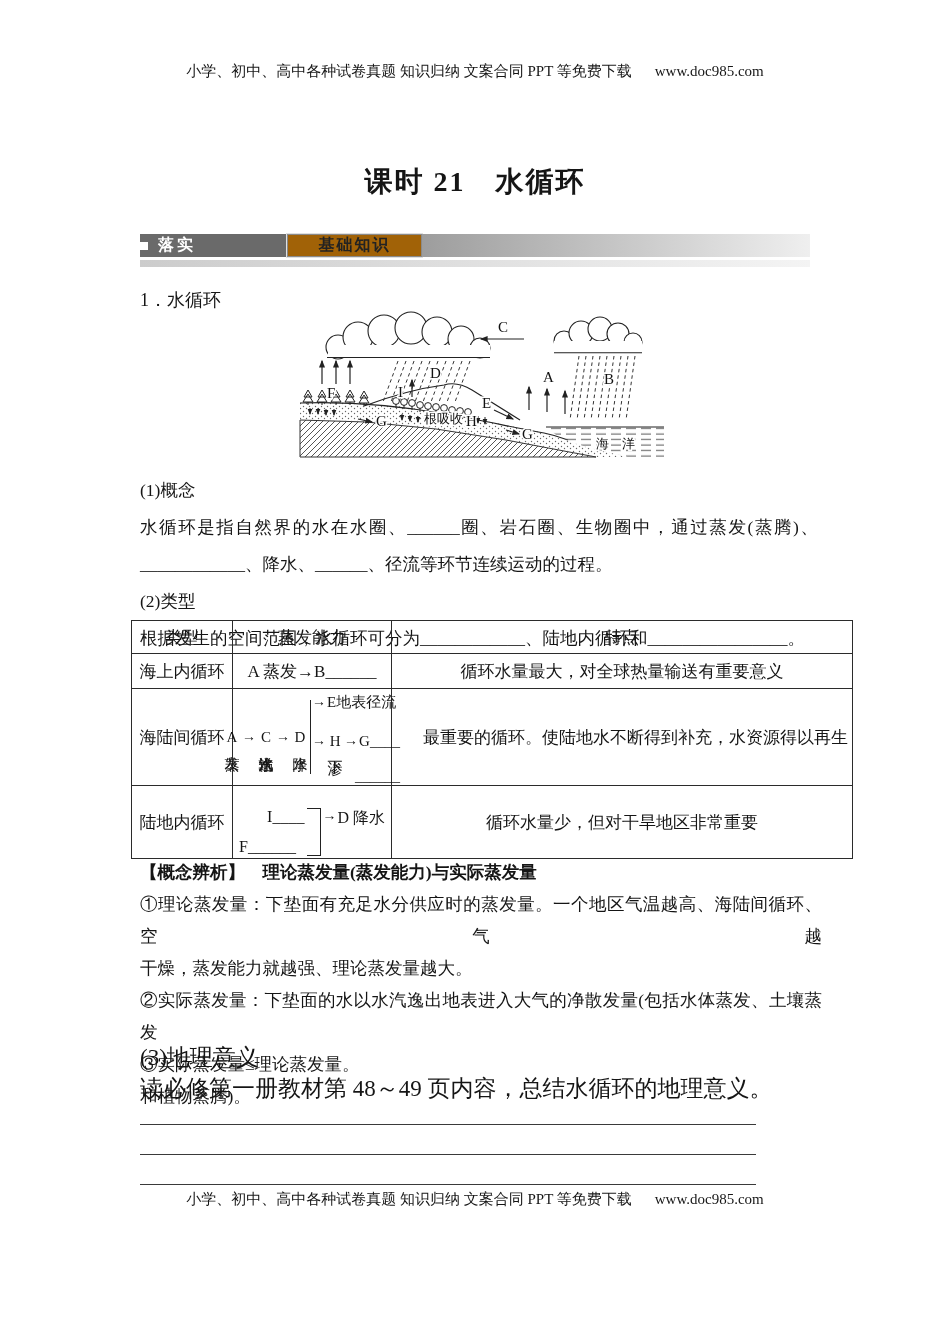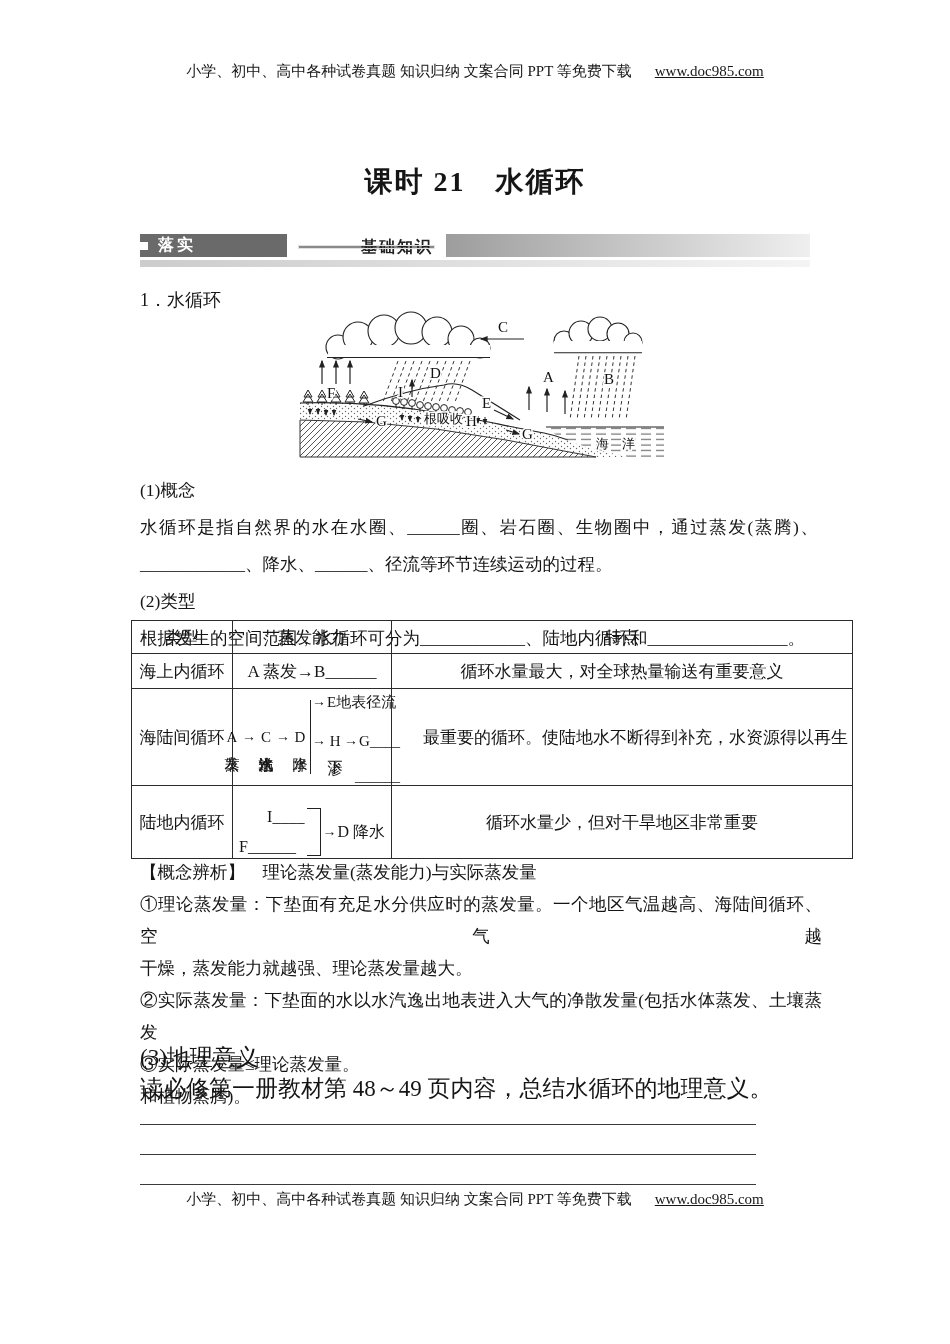--- a/index.html
+++ b/index.html
@@ -1,45 +1,45 @@
 <!DOCTYPE html>
 <html><head>
 <meta charset="utf-8">
 <style>
   html,body{margin:0;padding:0;background:#fff;}
   .page{position:relative;width:950px;height:1344px;background:#fff;overflow:hidden;
         font-family:"Liberation Serif","DejaVu Serif",serif;color:#151515;}
   
   .docline{position:absolute;left:0;right:0;text-align:center;font-size:15px;color:#161616;white-space:nowrap;}
-  .docline .url{margin-left:23px;text-decoration:underline;}
+  .docline .url{margin-left:23px;}
   
   .title{position:absolute;top:163px;left:0;right:0;text-align:center;font-size:28px;font-weight:bold;letter-spacing:2px;}
   
   .banner{position:absolute;top:234px;left:140px;width:670px;height:23px;display:flex;align-items:stretch;}
   .banner-dark{background:#6a6a6a;color:#fff;font-weight:bold;font-size:16px;width:147px;
                display:flex;align-items:center;justify-content:flex-start;gap:10px;letter-spacing:3px;}
   .banner-dark .sq{width:8px;height:8px;background:#fff;display:inline-block;}
-  .banner-tab{background:#fdba74;border:1.5px solid #8a8a8a;outline:1px solid #e0e0e0;margin:12px;width:133px;
-              display:flex;align-items:center;justify-content:flex-end;font-size:16px;font-weight:bold;color:#222;letter-spacing:2px;}
+  .banner-tab{background:#a16207;border:1.5px solid #8a8a8a;outline:1px solid #e0e0e0;margin:0;width:133px;
+              display:flex;align-items:center;justify-content:center;font-size:16px;font-weight:bold;color:#222;letter-spacing:2px;}
   .banner-grad{flex:1;background:linear-gradient(to right,#9d9d9d,#efefef);}
   .banner-strip{position:absolute;top:260px;left:140px;width:670px;height:7px;
                 background:linear-gradient(to right,#cccccc,#f4f4f4);}
   
   .s1head{position:absolute;top:288px;left:140px;font-size:18px;}
   
   .diagram{position:absolute;top:310px;left:296px;width:372px;height:152px;}
   .lbl{font-family:"Liberation Serif","DejaVu Serif",serif;font-size:15px;fill:#111;
        paint-order:stroke fill;stroke:#fff;stroke-width:3px;}
   .lbl-cn{font-size:13px;}
   
   .tblock{position:absolute;left:140px;width:678px;font-size:17.5px;line-height:37px;}
   .tblock .just{text-align:justify;text-align-last:justify;}
   .ablock{position:absolute;top:856px;left:140px;width:682px;font-size:17.5px;line-height:32px;}
   .ablock .just{text-align:justify;text-align-last:justify;}
-  .ablock .bold{font-weight:normal;}
+  .ablock .bold{font-weight:bold;}
   .mblock{position:absolute;top:1042px;left:140px;width:682px;font-size:23px;line-height:31px;}
   
   .ansline{position:absolute;left:140px;width:616px;border-top:1.3px solid #3a3a3a;height:0;}
   
   table.maintbl{position:absolute;top:620px;left:131px;width:694px;border-collapse:collapse;
                 font-size:17px;table-layout:fixed;}
   table.maintbl td,table.maintbl th{border:1.4px solid #2b2b2b;font-weight:normal;padding:2px 4px;}
   .c1{width:92px;text-align:center;}
   .c2{width:150px;text-align:center;}
   .c3{width:452px;text-align:center;}
@@ -50,21 +50,21 @@
   tr.r3 td{height:60px;}
   
   .flow2{display:flex;align-items:center;justify-content:center;gap:1px;font-size:15px;line-height:16px;}
   .v{writing-mode:vertical-lr;text-orientation:upright;letter-spacing:0;}
   .fa{font-size:14px;padding:0 1px;}
   .br{display:flex;align-items:stretch;margin-left:1px;}
   .brbar{width:1.2px;background:#222;margin:6px 0;}
   .brrows{display:flex;flex-direction:column;justify-content:space-between;min-height:86px;}
   .brtop,.brbot{display:flex;align-items:center;}
   .brblank{margin-left:44px;line-height:8px;}
-  .flow3{display:flex;align-items:center;justify-content:center;font-size:16px;margin-top:20px;}
+  .flow3{display:flex;justify-content:center;font-size:16px;margin-top:20px;}
   .f3stack{display:flex;flex-direction:column;gap:12px;align-items:flex-start;}
   .f3i{margin-left:28px;}
   .f3brk{width:13px;height:46px;border:1.3px solid #222;border-left:none;margin-left:3px;}
 </style>
 </head>
 <body>
 
 <div class="page">
 
   <div class="docline" style="top:62px;">

